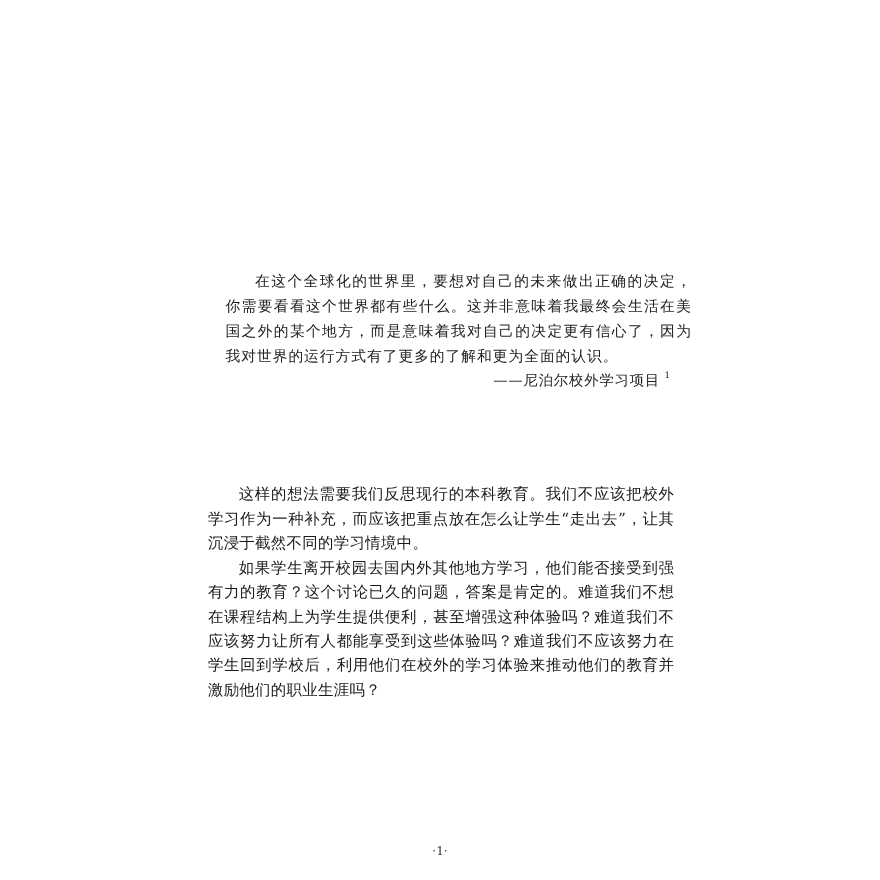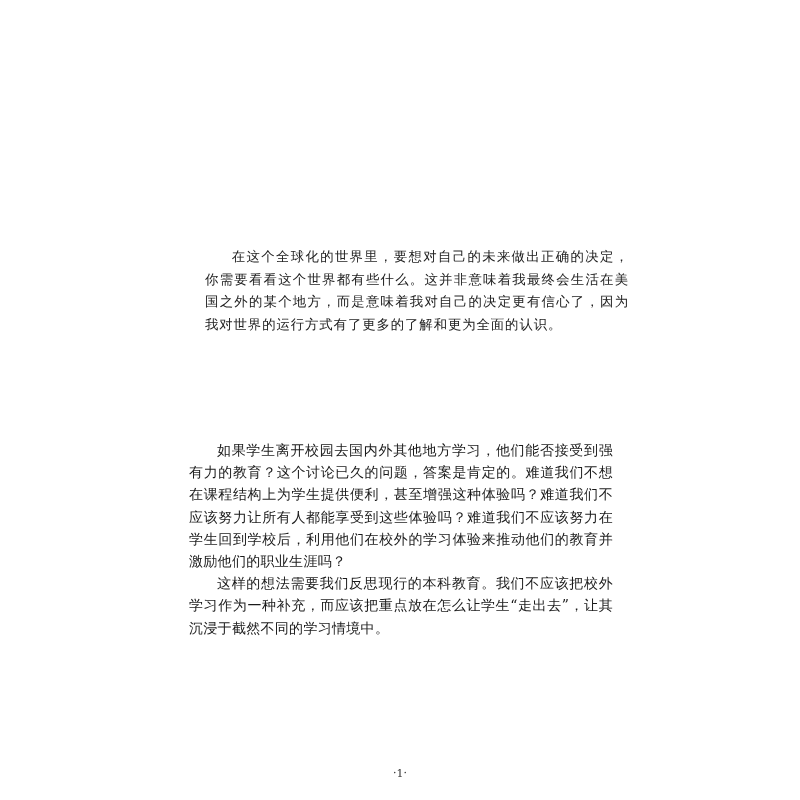--- a/index.html
+++ b/index.html
@@ -39,21 +39,24 @@
 </head>
 <body>
 
 <div class="page">
 
 
   <div class="quote">
     <p>在这个全球化的世界里，要想对自己的未来做出正确的决定，你需要看看这个世界都有些什么。这并非意味着我最终会生活在美国之外的某个地方，而是意味着我对自己的决定更有信心了，因为我对世界的运行方式有了更多的了解和更为全面的认识。</p>
   </div>
 
+  <div class="attrib">
+    <span>——尼泊尔校外学习项目</span><sup>1</sup>
+  </div>
 
   <div class="body-text">
+    <p>这样的想法需要我们反思现行的本科教育。我们不应该把校外学习作为一种补充，而应该把重点放在怎么让学生“走出去”，让其沉浸于截然不同的学习情境中。</p>
     <p>如果学生离开校园去国内外其他地方学习，他们能否接受到强有力的教育？这个讨论已久的问题，答案是肯定的。难道我们不想在课程结构上为学生提供便利，甚至增强这种体验吗？难道我们不应该努力让所有人都能享受到这些体验吗？难道我们不应该努力在学生回到学校后，利用他们在校外的学习体验来推动他们的教育并激励他们的职业生涯吗？</p>
-    <p>这样的想法需要我们反思现行的本科教育。我们不应该把校外学习作为一种补充，而应该把重点放在怎么让学生“走出去”，让其沉浸于截然不同的学习情境中。</p>
   </div>
 
   <div class="page-num">·1·</div>
 
 </div>
 
 </body></html>

